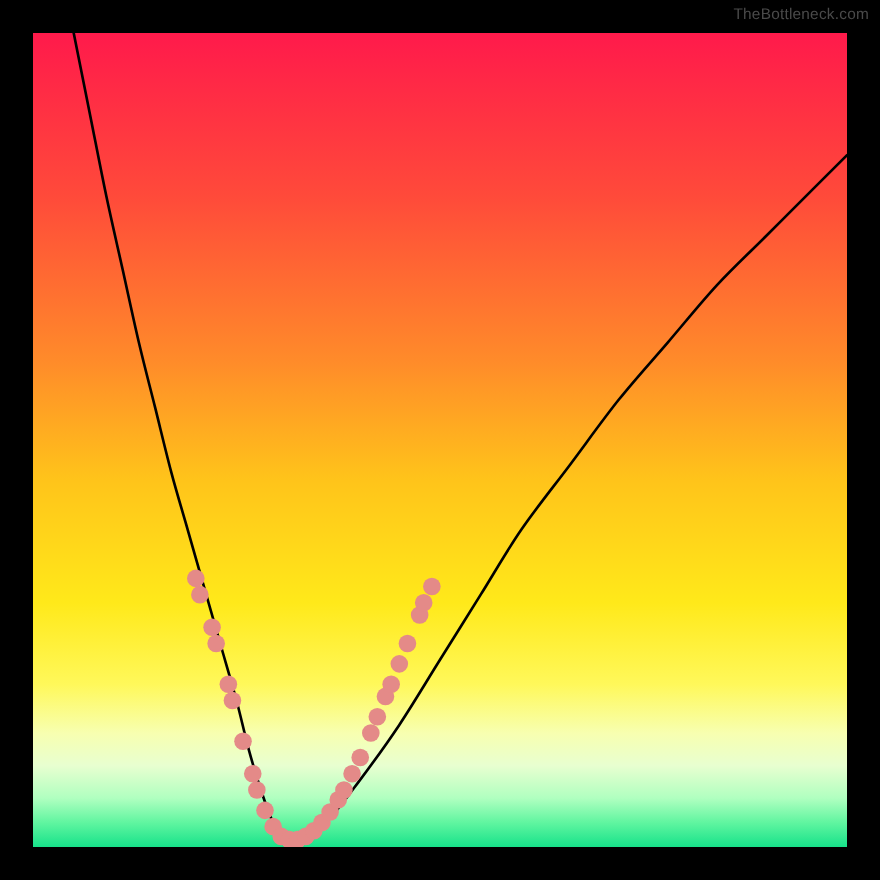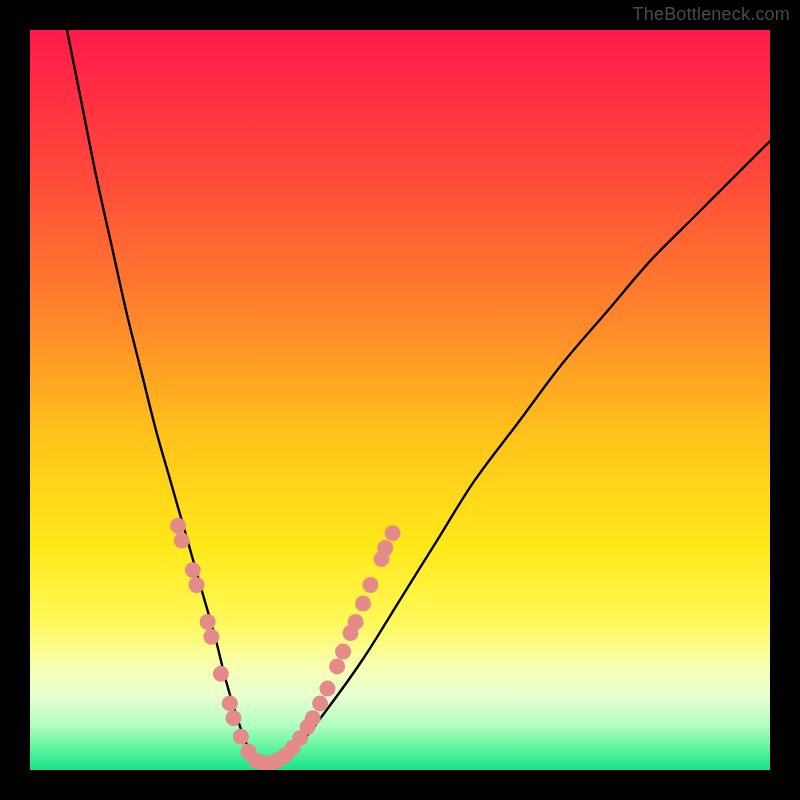--- a/index.html
+++ b/index.html
@@ -14,21 +14,21 @@
     position: relative;
     width: 800px;
     height: 800px;
     background: #000;
   }
   .watermark {
     position: absolute;
     top: 4px;
     right: 10px;
     font-family: Arial, Helvetica, sans-serif;
-    font-size: 18px;
+    font-size: 14px;
     color: #4a4a4a;
     letter-spacing: 0.2px;
     z-index: 5;
   }
   svg {
     position: absolute;
     top: 0;
     left: 0;
   }
 </style>

